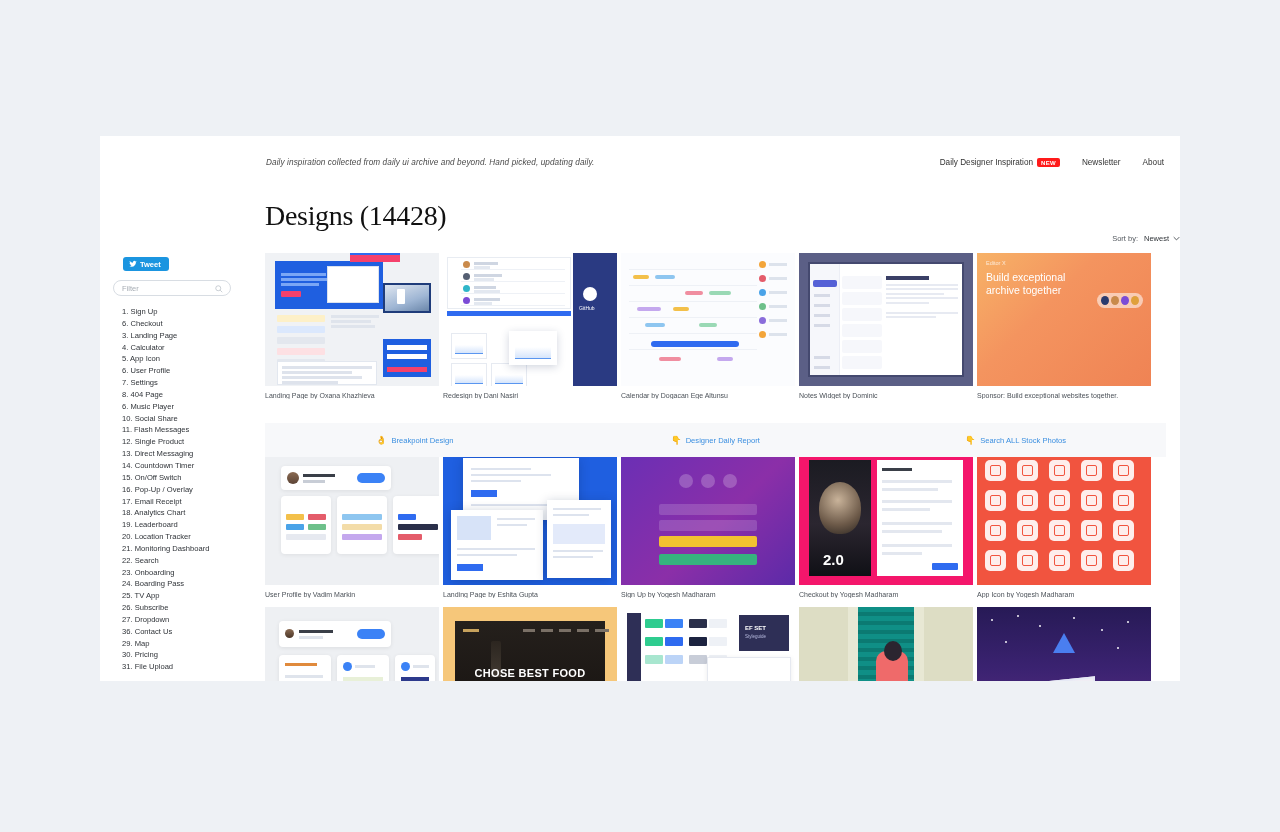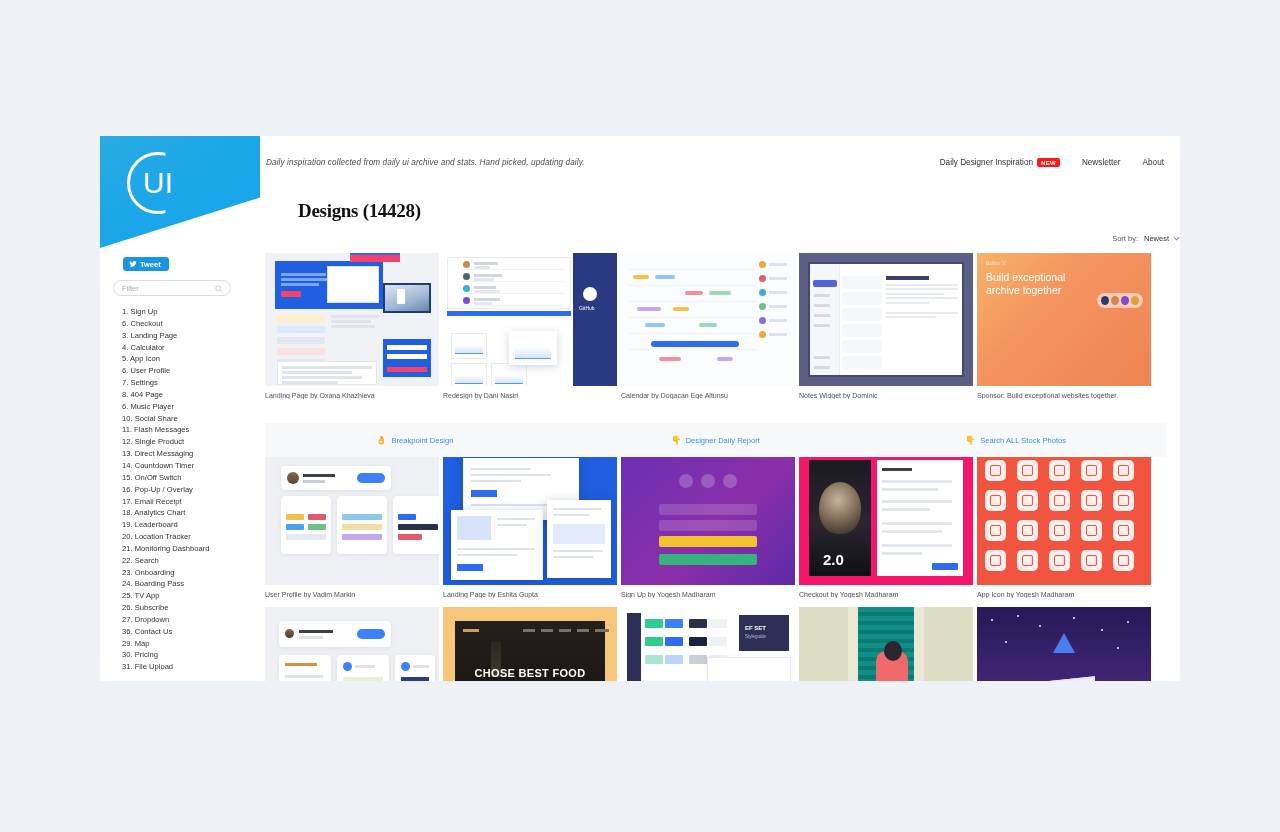--- a/index.html
+++ b/index.html
@@ -107,22 +107,22 @@
   .side-list li {
     font-size: 7.6px; color: #2f3338;
     line-height: 11.85px;
     white-space: nowrap;
   }
 
   
   .main { position: absolute; left: 165px; top: 64px; width: 900px; }
   .title {
     font-family: "Liberation Serif", serif;
-    font-size: 19px; font-weight: bold;
-    color: #111; letter-spacing: -.3px; margin-left: 33px;
+    font-size: 28px; font-weight: normal;
+    color: #111; letter-spacing: -.3px;
   }
   .subtitle {
     margin-top: 5px;
     font-size: 7.5px; color: #6c737a;
   }
   .subtitle a { color: #5a6068; text-decoration: underline; }
   .sortbar {
     position: absolute; right: 0; top: 98px;
     font-size: 7.5px; color: #54595f;
     display: flex; align-items: center; gap: 6px;
@@ -298,29 +298,22 @@
   .t15 { background: linear-gradient(180deg,#271a56 0%, #3a2270 45%, #5b2e86 100%); }
   .t15 .star { position: absolute; width: 1.5px; height: 1.5px; background: #fff; border-radius: 50%; opacity: .85; }
   .t15 .logo { position: absolute; left: 76px; top: 26px; width: 0; height: 0; border-left: 11px solid transparent; border-right: 11px solid transparent; border-bottom: 20px solid #4a7ef0; }
   .t15 .screen { position: absolute; left: 26px; top: 74px; width: 92px; height: 46px; background: rgba(255,255,255,.92); transform: skewY(-6deg); border: 2px solid #e6e9f5; }
 </style>
 </head>
 <body>
 
 <div class="page">
 
-  <div class="logo-wrap">
-    <div class="logo-shape"></div>
-    <div class="logo-mark">
-      <div class="logo-ring"></div>
-      <div class="logo-text">UI</div>
-    </div>
-  </div>
-
-  <div class="tagline">Daily inspiration collected from daily ui archive and stats. Hand picked, updating daily.</div>
+
+  <div class="tagline">Daily inspiration collected from daily ui archive and beyond. Hand picked, updating daily.</div>
 
   <div class="topnav">
     <div class="nav-item">
       <a href="#">Daily Designer Inspiration</a>
       <span class="badge-new">NEW</span>
     </div>
     <div class="nav-item">
       <a href="#">Newsletter</a>
     </div>
     <div class="nav-item">

